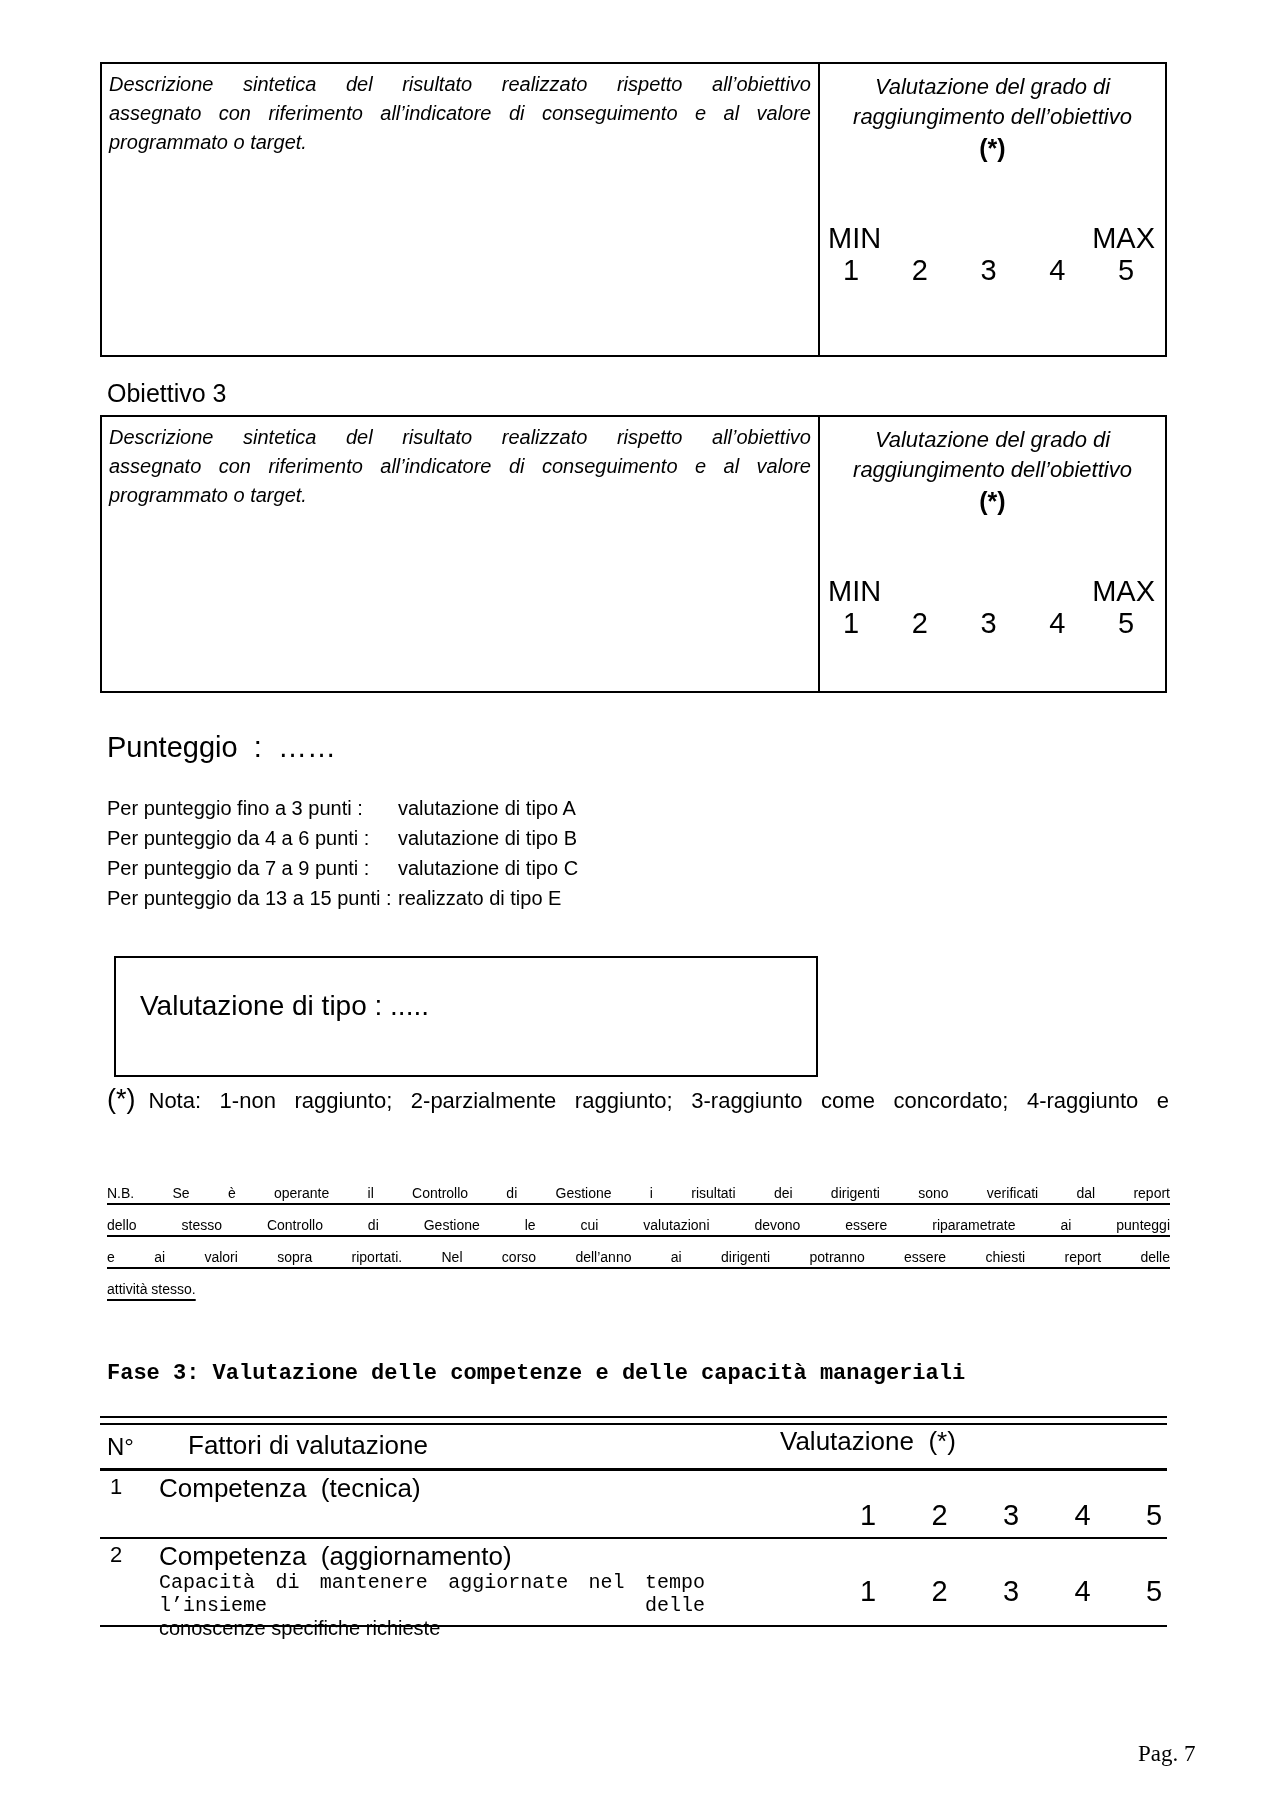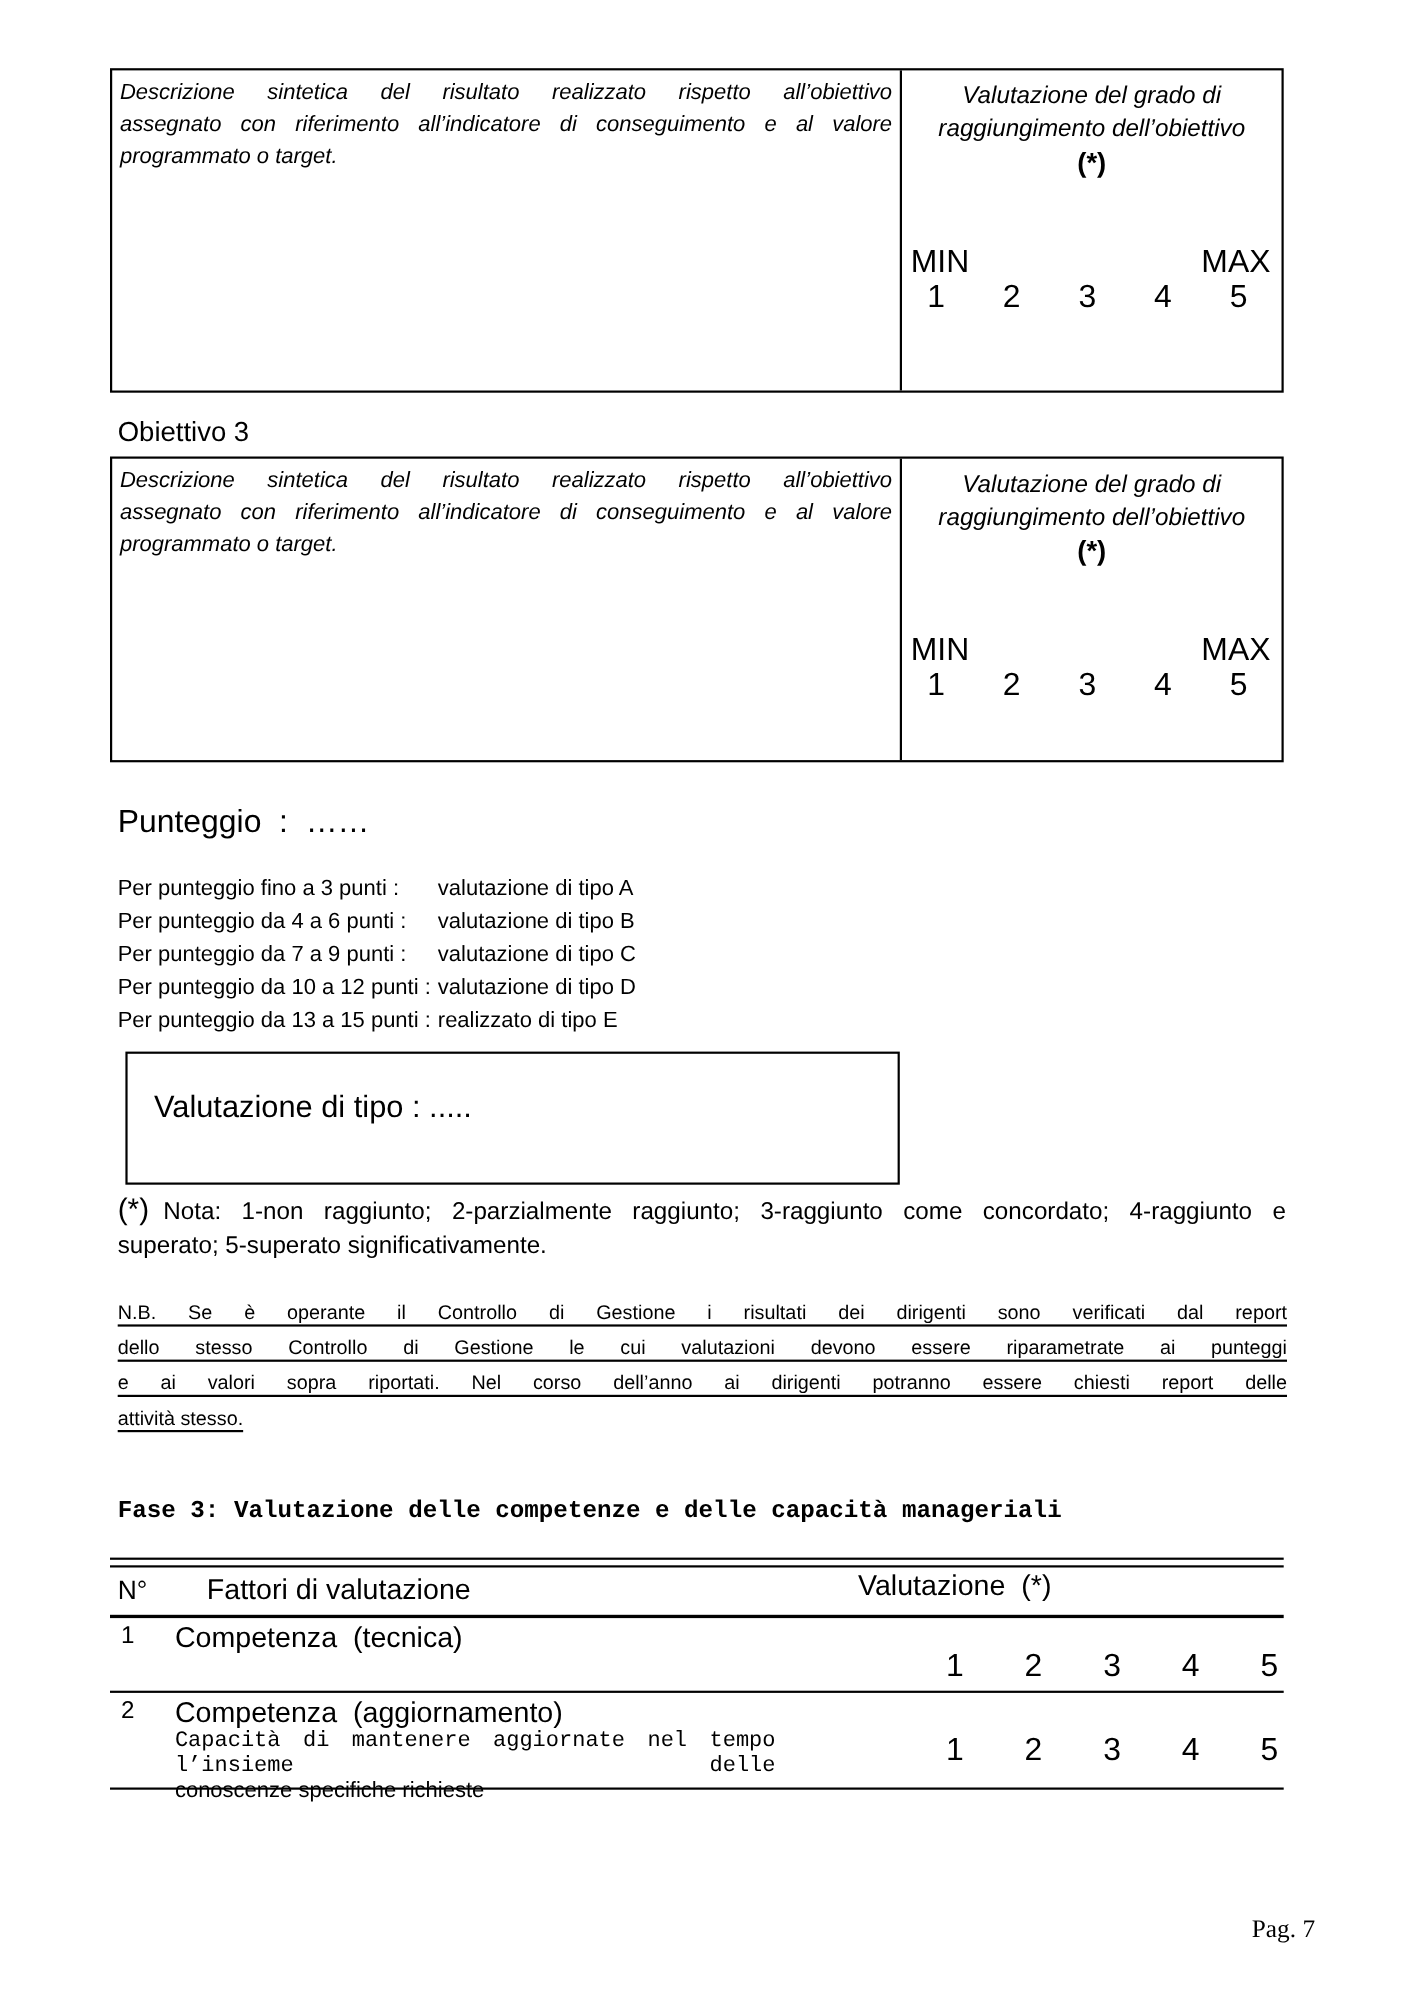--- a/index.html
+++ b/index.html
@@ -52,21 +52,21 @@
   .type-box{
     position:absolute;left:114px;top:956px;width:704px;height:121px;
     border:2px solid #000;box-sizing:border-box;
   }
   .type-box-label{margin:32px 0 0 24px;font-size:28px;}
   .nota{position:absolute;left:107px;top:1084px;width:1062px;font-size:22px;line-height:31px;}
   .nota-l1{text-align:justify;text-align-last:justify;}
   .nota-sym{font-size:27px;margin-right:13px;}
   .nb{
     position:absolute;left:107px;top:1177px;width:1063px;
-    font-size:18px;line-height:32px;
+    font-size:14px;line-height:32px;
     text-decoration:underline;
     text-decoration-thickness:2px;
     text-underline-offset:5px;
   }
   .nb .jl{text-align:justify;text-align-last:justify;}
   .fase3{position:absolute;left:107px;top:1361px;font-size:22px;font-weight:bold;font-family:Liberation Mono, monospace;}
   
   .ftable{position:absolute;left:100px;top:1416px;width:1067px;}
   .ft-double{height:5px;border-top:2px solid #000;border-bottom:2px solid #000;}
   .ft-header{position:relative;height:43px;border-bottom:3px solid #000;}
@@ -159,38 +159,33 @@
     </div>
     <div class="score-row">
       <span class="score-cond">Per punteggio da 4 a 6 punti :</span>
       <span class="score-res">valutazione di tipo B</span>
     </div>
     <div class="score-row">
       <span class="score-cond">Per punteggio da 7 a 9 punti :</span>
       <span class="score-res">valutazione di tipo C</span>
     </div>
     <div class="score-row">
-      <span class="score-cond">Per punteggio da 10 a 12 punti :</span>
-      <span class="score-res">valutazione di tipo D</span>
-    </div>
-    <div class="score-row">
       <span class="score-cond">Per punteggio da 13 a 15 punti :</span>
       <span class="score-res">realizzato di tipo E</span>
     </div>
   </div>
 
   <div class="type-box">
     <div class="type-box-label">Valutazione di tipo : .....</div>
   </div>
 
   <div class="nota">
     <div class="nota-l1">
       <span class="nota-sym">(*)</span><span>Nota: 1-non raggiunto; 2-parzialmente raggiunto; 3-raggiunto come concordato; 4-raggiunto e</span>
     </div>
-    <div class="nota-l2">superato; 5-superato significativamente.</div>
   </div>
 
   <div class="nb">
     <div class="jl">N.B. Se è operante il Controllo di Gestione i risultati dei dirigenti sono verificati dal report</div>
     <div class="jl">dello stesso Controllo di Gestione le cui valutazioni devono essere riparametrate ai punteggi</div>
     <div class="jl">e ai valori sopra riportati. Nel corso dell’anno ai dirigenti potranno essere chiesti report delle</div>
     <div>attività stesso.</div>
   </div>
 
   <div class="fase3">Fase 3: Valutazione delle competenze e delle capacità manageriali</div>

